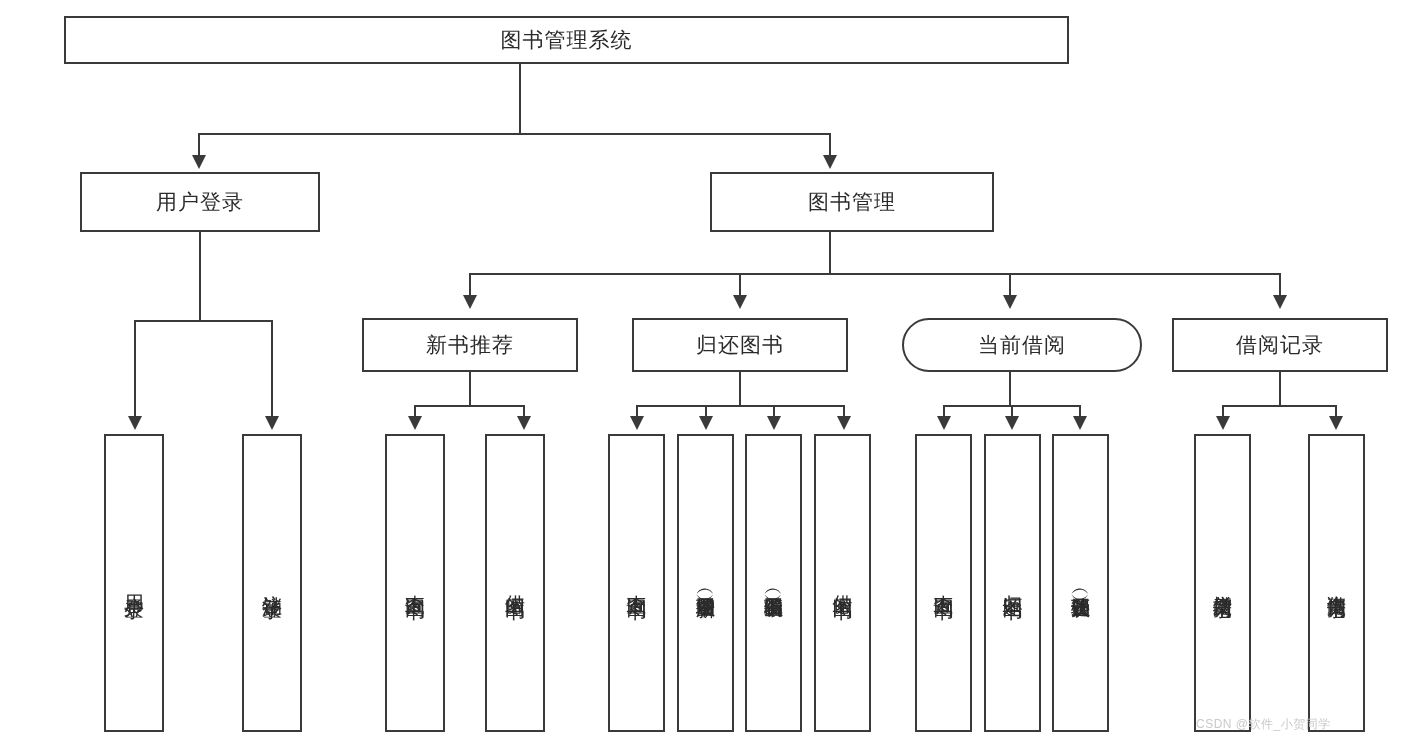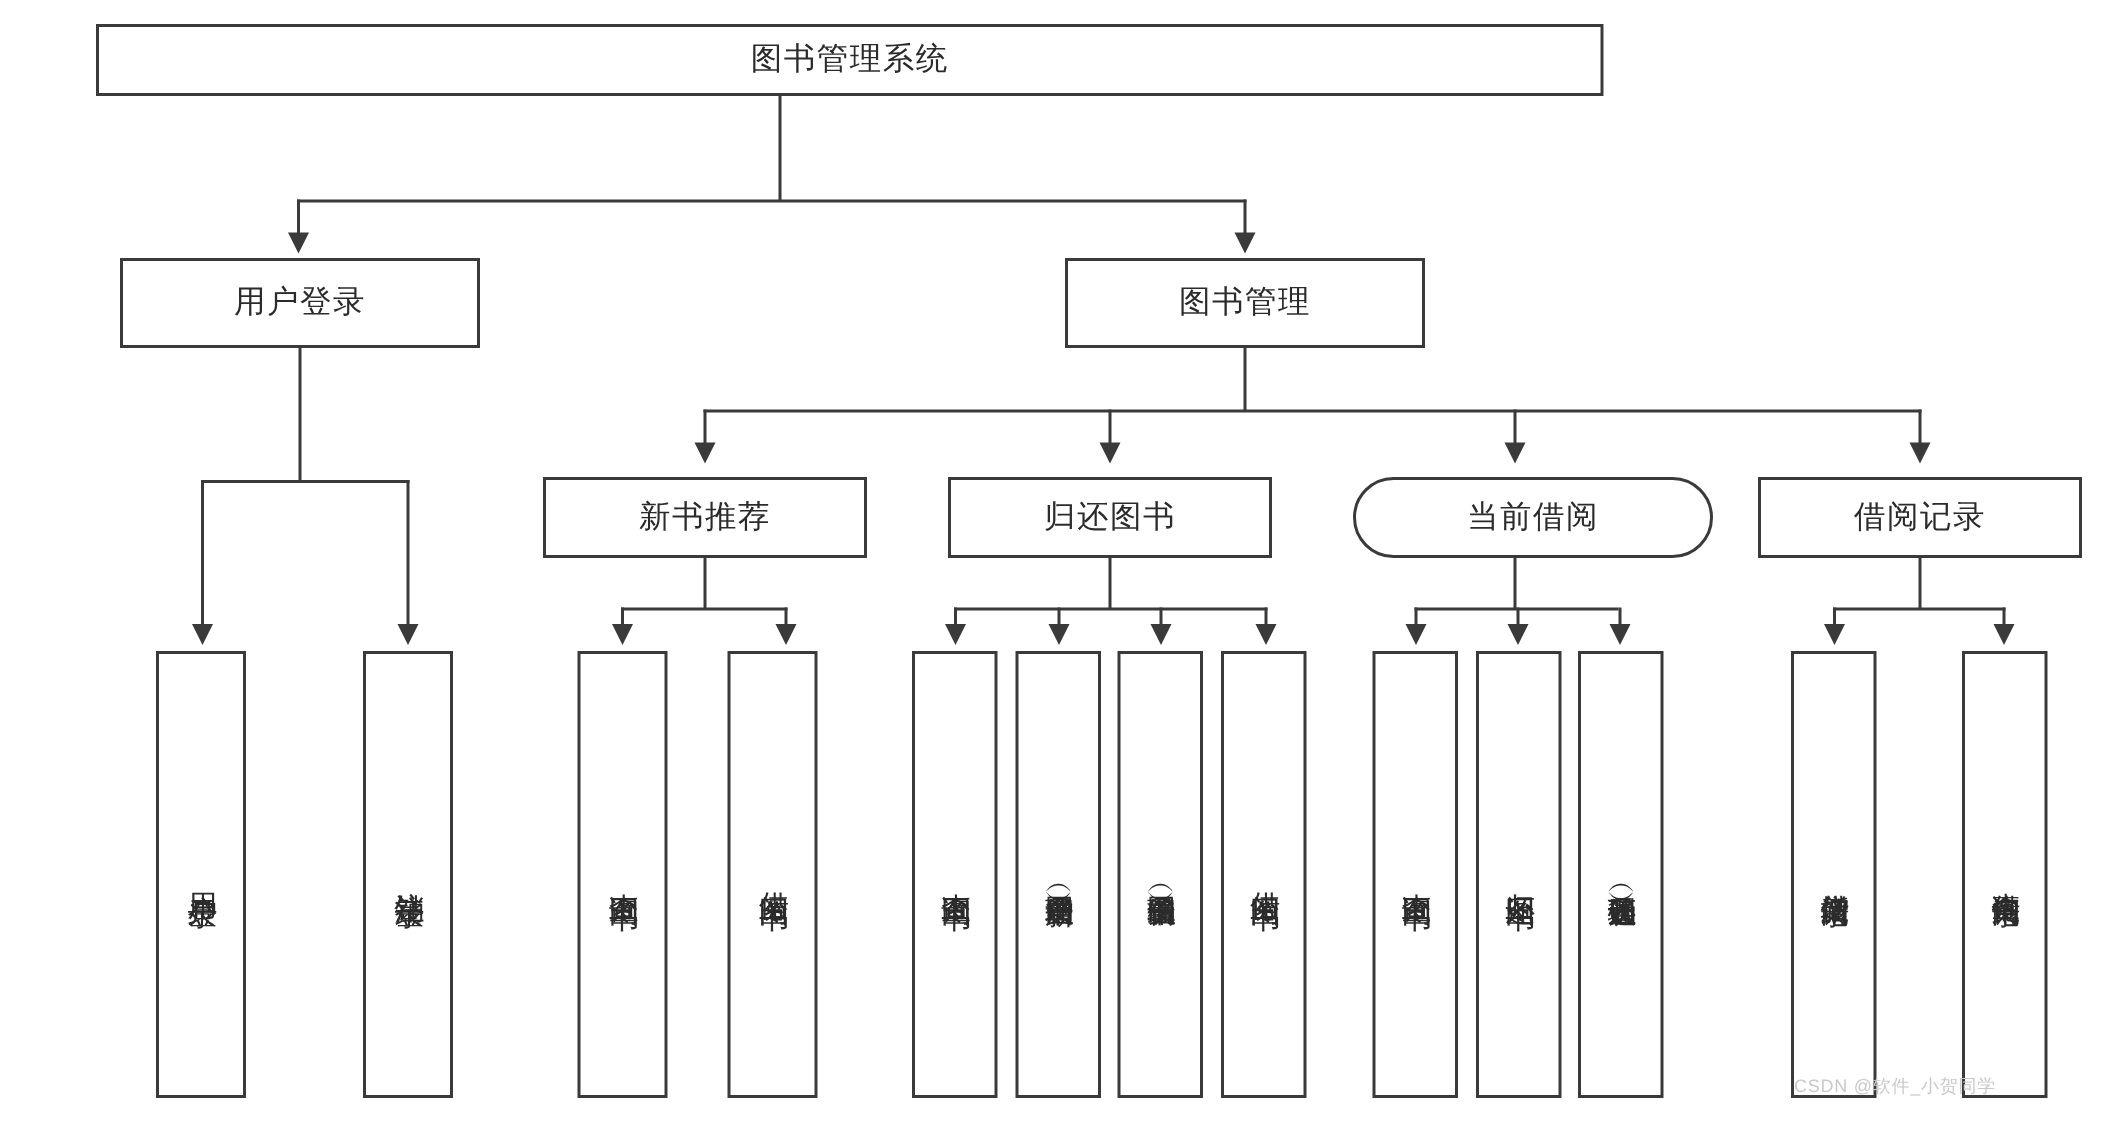--- a/index.html
+++ b/index.html
@@ -88,21 +88,21 @@
   <div class="edge v" style="left:198px; top:133px; height:24px;"></div>
   <div class="arrow" style="left:192px; top:155px;"></div>
 
   <div class="edge v" style="left:829px; top:133px; height:24px;"></div>
   <div class="arrow" style="left:823px; top:155px;"></div>
 
   <div class="node horiz" style="left:80px; top:172px; width:240px; height:60px;">
     <span>用户登录</span>
   </div>
 
-  <div class="node horiz" style="left:710px; top:172px; width:240px; height:60px;">
+  <div class="node horiz" style="left:710px; top:172px; width:284px; height:60px;">
     <span>图书管理</span>
   </div>
 
   <div class="edge v" style="left:199px; top:232px; height:90px;"></div>
   <div class="edge h" style="left:134px; top:320px; width:139px;"></div>
   <div class="edge v" style="left:134px; top:320px; height:98px;"></div>
   <div class="arrow" style="left:128px; top:416px;"></div>
   <div class="edge v" style="left:271px; top:320px; height:98px;"></div>
   <div class="arrow" style="left:265px; top:416px;"></div>
 

